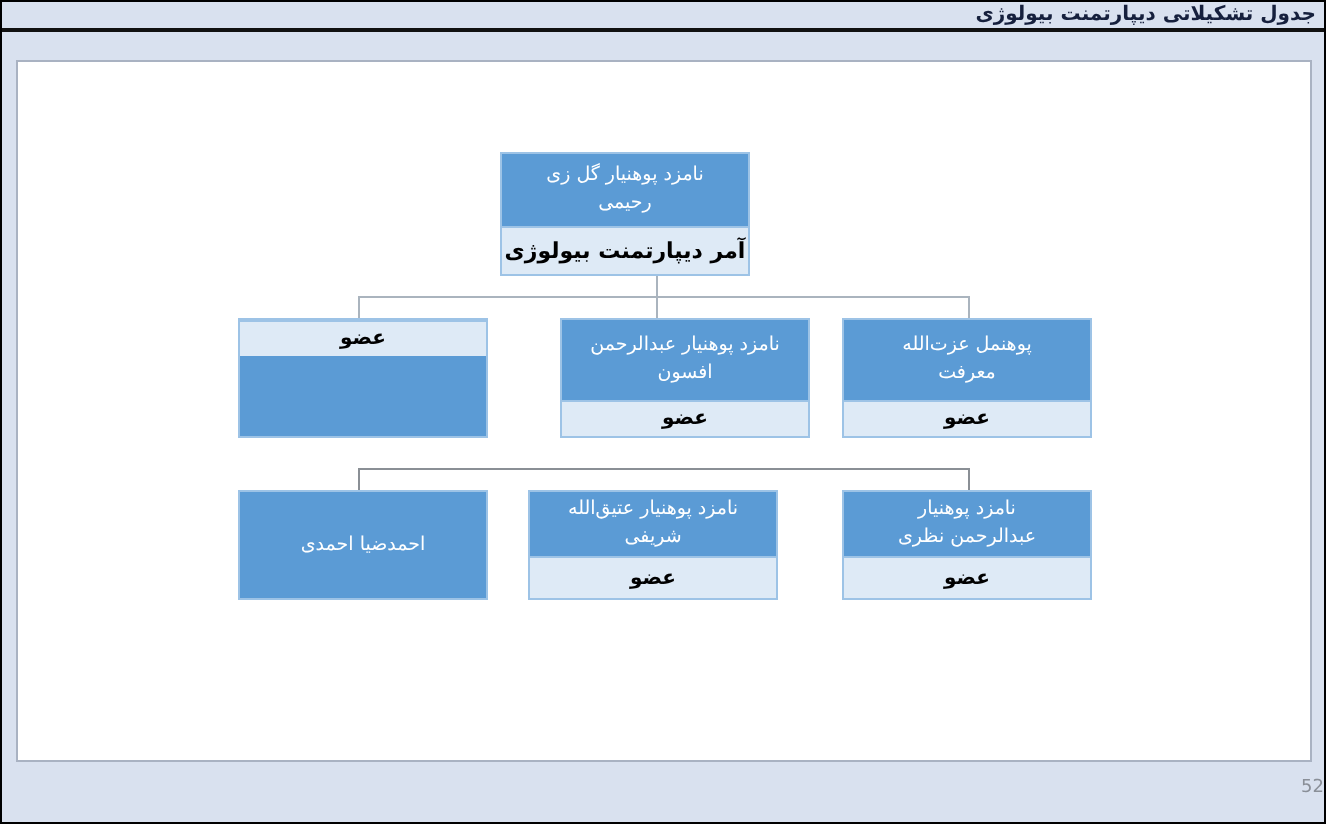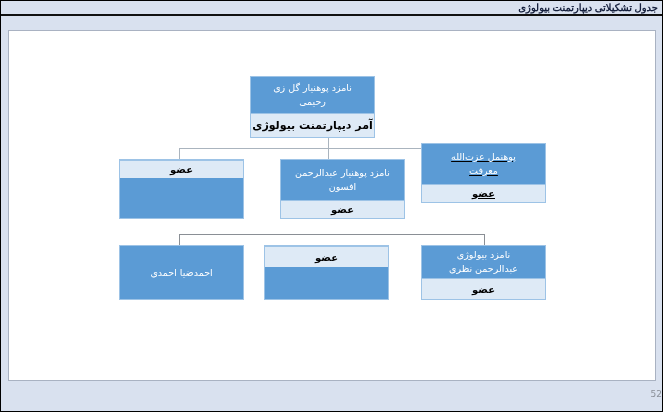--- a/index.html
+++ b/index.html
@@ -8,21 +8,21 @@
     font-family:"DejaVu Sans", sans-serif;
     background:#d9e1ef;
   }
   .page {
     position:relative; width:663px; height:412px;
     background:#d9e1ef; border:1px solid #000; overflow:hidden;
   }
   
   .titlebar {
     position:absolute; top:0; right:0; left:0; height:15px;
-    border-bottom:2px solid #111; background:#d9e1ef;font-family:Liberation Serif, serif;
+    border-bottom:2px solid #111; background:#d9e1ef;
   }
   .titlebar .title {
     position:absolute; top:0; right:4px; height:13px; line-height:13px;
     font-size:10px; font-weight:bold; color:#16203d;
   }
   
   .panel {
     position:absolute; left:7px; top:29px; width:648px; height:351px;
     background:#ffffff; border:1px solid #a9b2c2;
   }
@@ -39,21 +39,21 @@
   }
   .node-role {
     background:#deeaf6; border-top:1px solid #9dc3e6;
     display:flex; align-items:center; justify-content:center;
     color:#000; font-weight:bold; font-size:10px; 
   }
   .pos-root  { left:249px; top:75px;  height:62px; }
   .pos-root .node-role { height:24px; font-size:11px; }
   .pos-l2    { left:118px; top:158px; height:60px; }
   .pos-m2    { left:263px; top:158px; height:60px;margin-left:16px; }
-  .pos-r2    { left:420px; top:142px; height:60px;text-decoration:underline; }
+  .pos-r2    { left:420px; top:158px; height:60px; }
   .pos-l2 .node-role, .pos-m2 .node-role, .pos-r2 .node-role { height:18px; }
   .pos-l3    { left:118px; top:244px; height:55px; }
   .pos-m3    { left:263px; top:244px; height:55px; }
   .pos-r3    { left:420px; top:244px; height:55px; }
   .pos-l3 .node-role, .pos-m3 .node-role, .pos-r3 .node-role { height:21px; }
   
   .line { position:absolute; background:#aab4be; }
   .line.dark { background:#8a8f95; }
   .v { width:1px; }
   .h { height:1px; }
@@ -106,23 +106,25 @@
   </div>
   <div class="node pos-r2">
     <div class="node-name">پوهنمل عزت‌الله معرفت</div>
     <div class="node-role">عضو</div>
   </div>
 
   <div class="node pos-l3">
     <div class="node-name">احمدضیا احمدی</div>
   </div>
   <div class="node pos-m3">
+    <div class="node-name">نامزد پوهنیار عتیق‌الله
+شریفی</div>
     <div class="node-role">عضو</div>
   </div>
   <div class="node pos-r3">
-    <div class="node-name">نامزد بیولوژی
+    <div class="node-name">نامزد پوهنیار
 عبدالرحمن نظری</div>
     <div class="node-role">عضو</div>
   </div>
 
   <div class="page-number">52</div>
 
 </div>
 
 </body></html>

